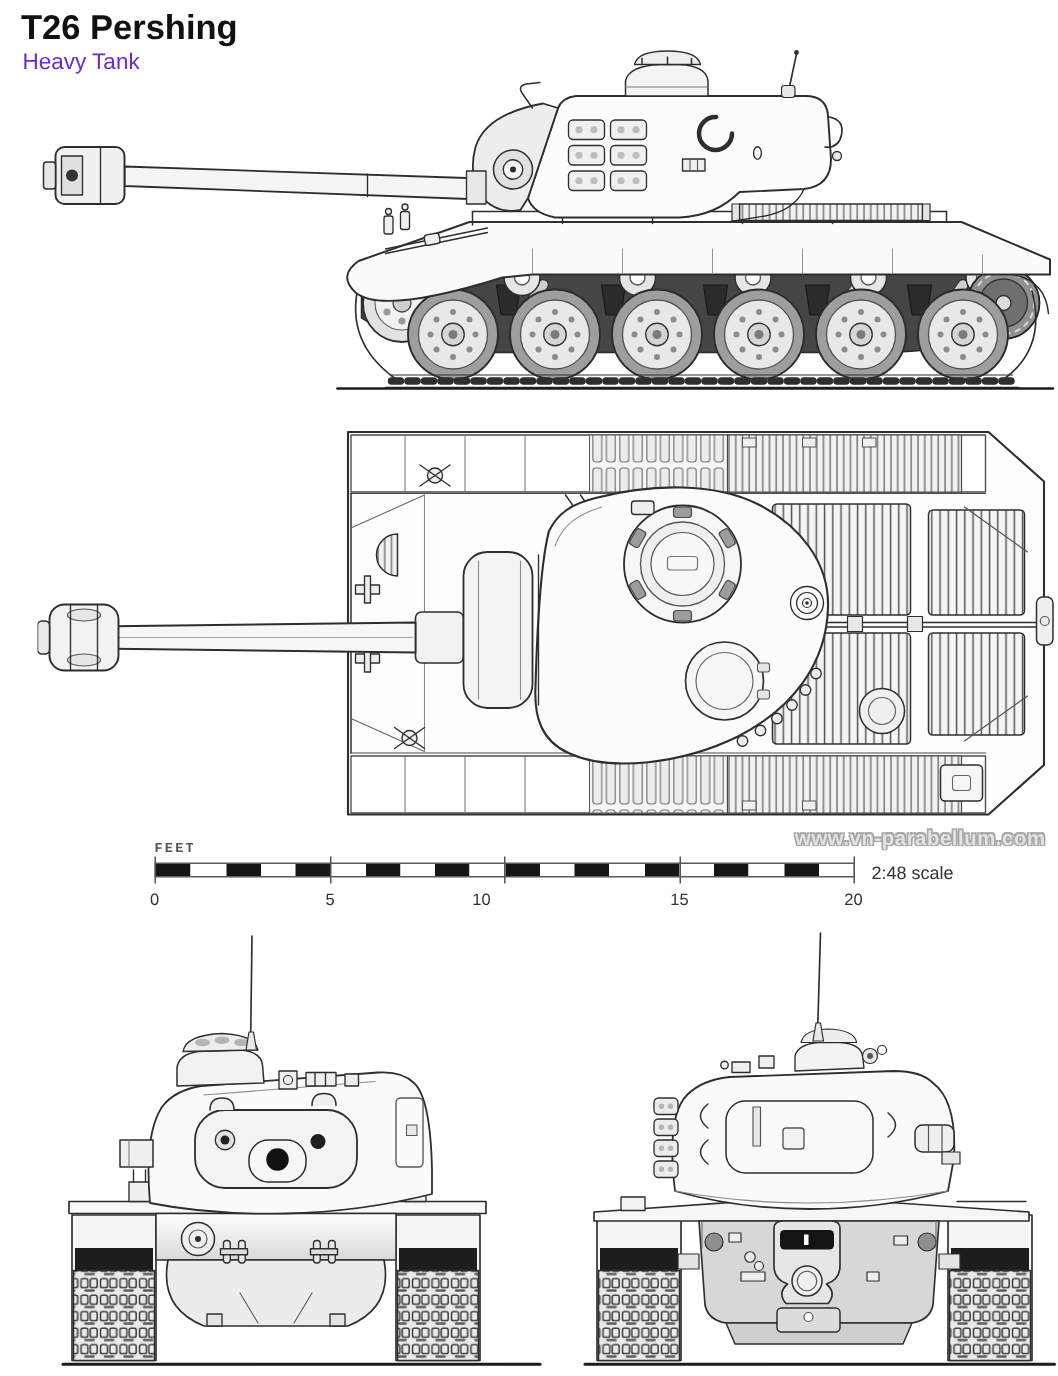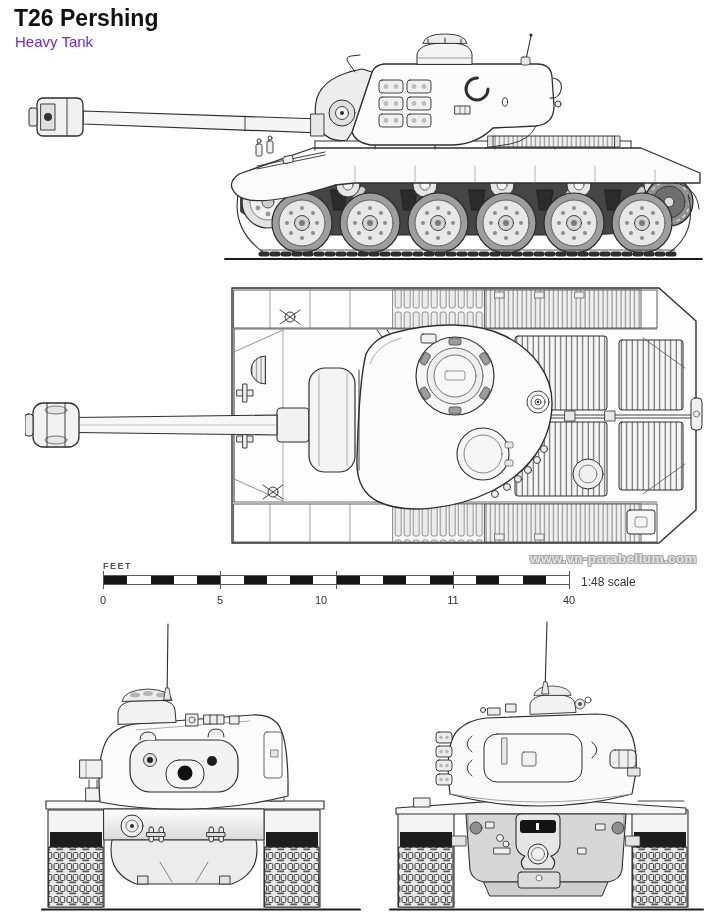--- a/index.html
+++ b/index.html
@@ -8,21 +8,21 @@
   .sheet{position:absolute;inset:0;background:#fff;}
   
   .title{position:absolute;left:14px;top:6px;font-size:23px;font-weight:bold;
          letter-spacing:0;color:#101010;line-height:1.05;}
   .subtitle{position:absolute;left:15px;top:33px;font-size:15px;color:#6d28d9;}
   
   .vw{position:absolute;}
   svg{display:block;}
   
   .feet-label{position:absolute;left:103px;top:561px;font-size:9px;letter-spacing:1.5px;
-              color:#555;font-weight:bold;}
+              color:#555;font-weight:bold;font-family:Liberation Mono, monospace;}
   .segbar{position:absolute;left:103px;top:575px;width:467px;height:10px;
           border:1px solid #5a5a5a;display:flex;box-sizing:border-box;background:#fff;}
   .segbar .seg{flex:1 1 0;}
   .segbar .seg.b{background:#161616;}
   .segbar .seg.w{background:#ffffff;}
   .tick{position:absolute;width:1px;height:18px;top:571px;background:#555;}
   .ticknum{position:absolute;top:594px;width:26px;text-align:center;font-size:11px;color:#333;}
   .ratio{position:absolute;left:581px;top:575px;font-size:12px;color:#333;}
   
   .watermark{position:absolute;right:8px;top:551px;font-size:13.5px;font-weight:800;
@@ -484,23 +484,23 @@
         <div class="seg w"></div>
       </div>
     <div class="tick" style="left:103px"></div>
     <div class="tick" style="left:220px"></div>
     <div class="tick" style="left:336px"></div>
     <div class="tick" style="left:453px"></div>
     <div class="tick" style="left:569px"></div>
     <span class="ticknum" style="left:90px">0</span>
     <span class="ticknum" style="left:207px">5</span>
     <span class="ticknum" style="left:308px">10</span>
-    <span class="ticknum" style="left:440px">11</span>
-    <span class="ticknum" style="left:556px">40</span>
-    <div class="ratio">1:48 scale</div>
+    <span class="ticknum" style="left:440px">15</span>
+    <span class="ticknum" style="left:556px">20</span>
+    <div class="ratio">2:48 scale</div>
   </div>
 
   <div class="watermark">www.vn-parabellum.com</div>
 
   <div class="vw" style="left:40px;top:620px">
   <svg width="322" height="295" viewBox="0 0 322 295" stroke-linejoin="round" stroke-linecap="round">
     <g>
       <rect x="8" y="190" width="56" height="97" fill="#f4f4f4" stroke="#2e2e2e" stroke-width="1.1"></rect>
       <rect x="10" y="212" width="52" height="15" fill="#1d1d1d"></rect>
       <rect x="9" y="227" width="54" height="60" fill="url(#pat-tread)" stroke="#2e2e2e" stroke-width="1"></rect>

